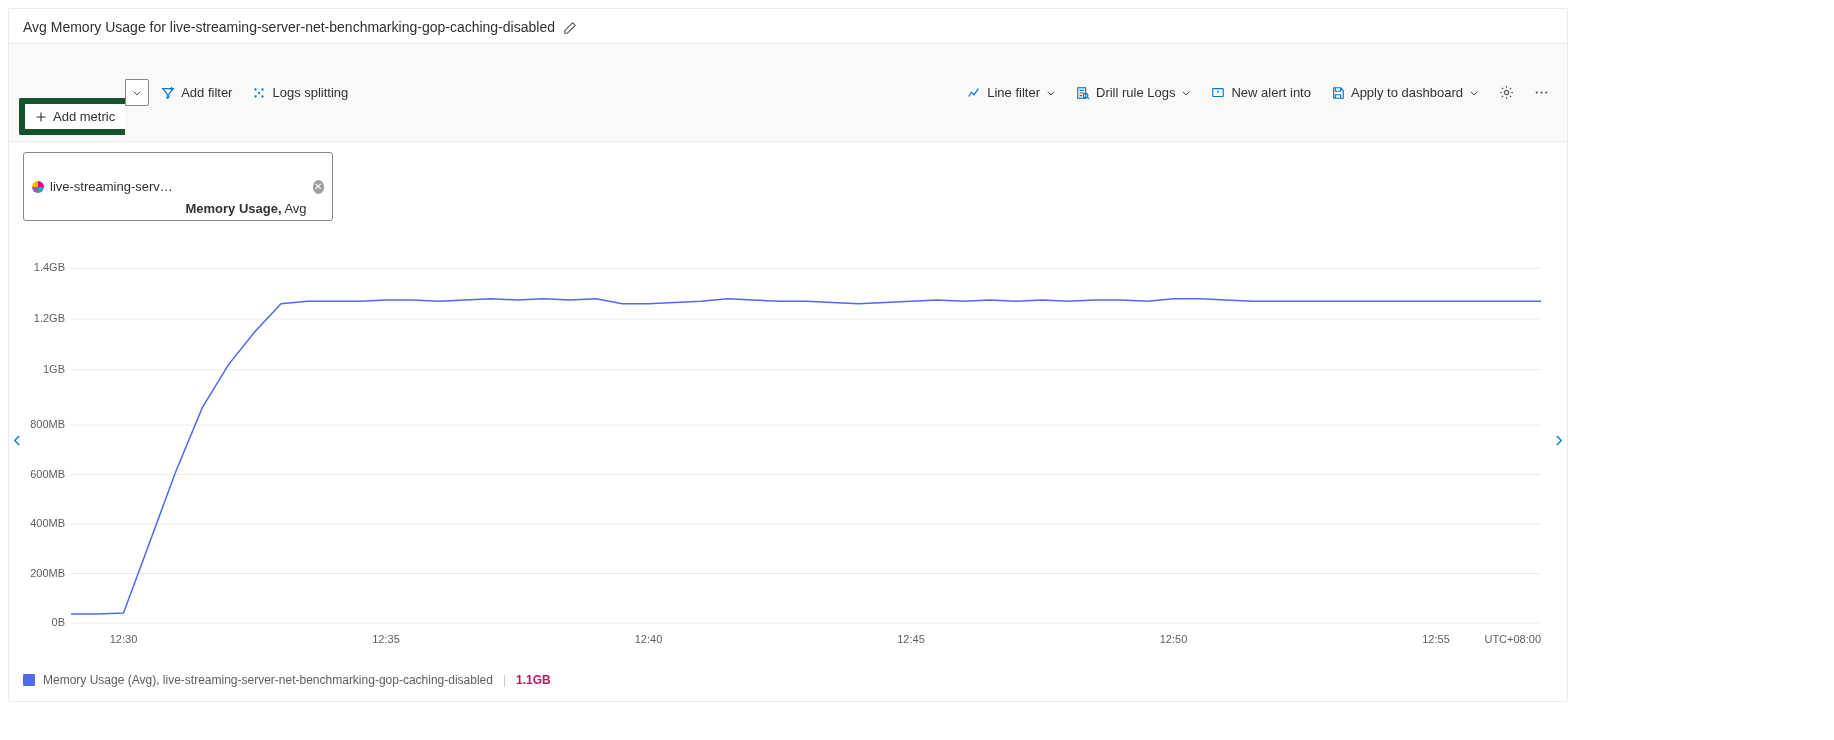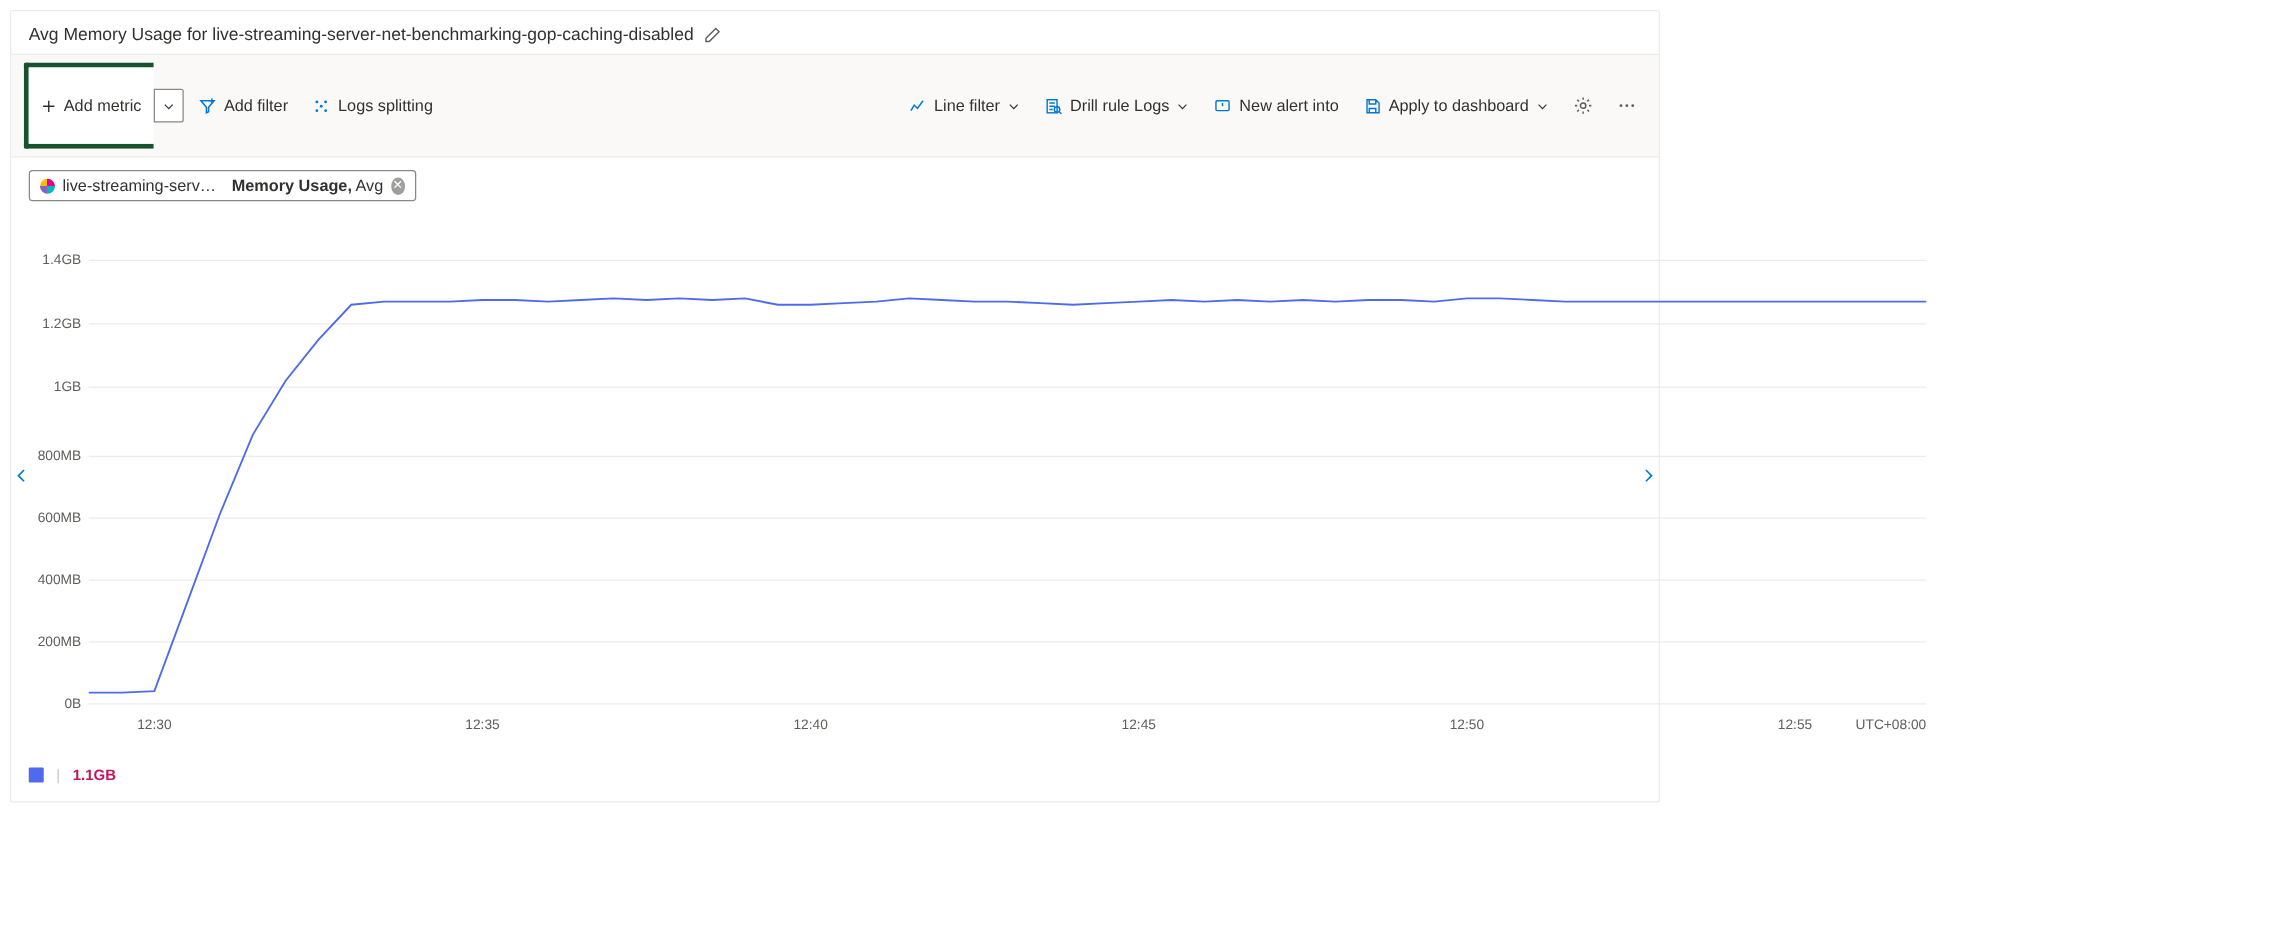--- a/index.html
+++ b/index.html
@@ -8,21 +8,21 @@
     font-family: "Segoe UI", -apple-system, BlinkMacSystemFont, sans-serif;
     font-size: 13px;
     color: #323130;
     background: #fff;
     padding: 8px;
   }
   .panel {
     border: 1px solid #edebe9;
     border-radius: 2px;
     background: #fff;
-    width: 1320px;
+    width: 1560px;
   }
   .title-row {
     padding: 10px 14px 8px 14px;
     display: flex;
     align-items: center;
     gap: 8px;
   }
   .title-text {
     font-size: 14px;
     color: #323130;
@@ -52,23 +52,24 @@
     background: transparent;
     border: none;
     padding: 5px 8px;
     font-size: 13px;
     color: #323130;
     cursor: pointer;
     border-radius: 2px;
   }
   .tb-btn.primary {
     background: #fff;
-    border: 4px solid #14532d;
-    padding: 23px 10px;
+    border: 6px solid #14532d;
+    padding: 5px 10px;
     font-weight: 400;
+    margin-top: 48px;
   }
   .tb-split {
     display: inline-flex;
     align-items: center;
   }
   .tb-split .tb-btn.primary { border-radius: 2px 0 0 2px; border-right: none; }
   .tb-split .chev-btn {
     background: #fff;
     border: 1px solid #8a8886;
     border-radius: 0 2px 2px 0;
@@ -91,21 +92,21 @@
     cursor: pointer;
     max-width: 310px;
   }
   .chip-res {
     white-space: nowrap;
     overflow: hidden;
     text-overflow: ellipsis;
     max-width: 140px;
     color: #323130;
   }
-  .chip-metric { white-space: nowrap; }
+  .chip-metric { white-space: nowrap; margin-top: 44px; }
   .chip-metric b { font-weight: 600; }
   .chip-close {
     width: 14px; height: 14px; border-radius: 50%;
     background: #a19f9d; color: #fff;
     display: inline-flex; align-items: center; justify-content: center;
     font-size: 10px; line-height: 1;
     cursor: pointer;
   }
   .chart-wrap {
     position: relative;
@@ -295,17 +296,18 @@
         <text class="x-tick-label" x="888" y="412">12:45</text>
         <text class="x-tick-label" x="1150.5" y="412">12:50</text>
         <text class="x-tick-label" x="1413" y="412">12:55</text>
         <text class="tz-label" x="1518" y="412">UTC+08:00</text>
         <path class="series-line" d="M48.0 383.1 L74.3 383.1 L100.5 381.9 L126.8 310.9 L153.0 240.0 L179.3 176.7 L205.5 133.6 L231.8 100.7 L258.0 72.8 L284.3 70.3 L310.5 70.3 L336.8 70.3 L363.0 69.0 L389.3 69.0 L415.5 70.3 L441.8 69.0 L468.0 67.7 L494.2 69.0 L520.5 67.7 L546.8 69.0 L573.0 67.7 L599.3 72.8 L625.5 72.8 L651.8 71.5 L678.0 70.3 L704.3 67.7 L730.5 69.0 L756.8 70.3 L783.0 70.3 L809.3 71.5 L835.5 72.8 L861.8 71.5 L888.0 70.3 L914.3 69.0 L940.5 70.3 L966.8 69.0 L993.0 70.3 L1019.3 69.0 L1045.5 70.3 L1071.8 69.0 L1098.0 69.0 L1124.3 70.3 L1150.5 67.7 L1176.8 67.7 L1203.0 69.0 L1229.3 70.3 L1255.5 70.3 L1281.8 70.3 L1308.0 70.3 L1334.3 70.3 L1360.5 70.3 L1386.8 70.3 L1413.0 70.3 L1439.3 70.3 L1465.5 70.3 L1491.8 70.3 L1518.0 70.3 " stroke="#4f6bed"></path>
       </svg>
   </div>
 
   <div class="legend-row">
     <span class="legend-swatch"></span>
+    <span>Memory Usage (Avg), live-streaming-server-net-benchmarking-gop-caching-disabled</span>
     <span class="legend-sep">|</span>
     <span class="legend-val">1.1GB</span>
   </div>
 
 </div>
 
 </body></html>

